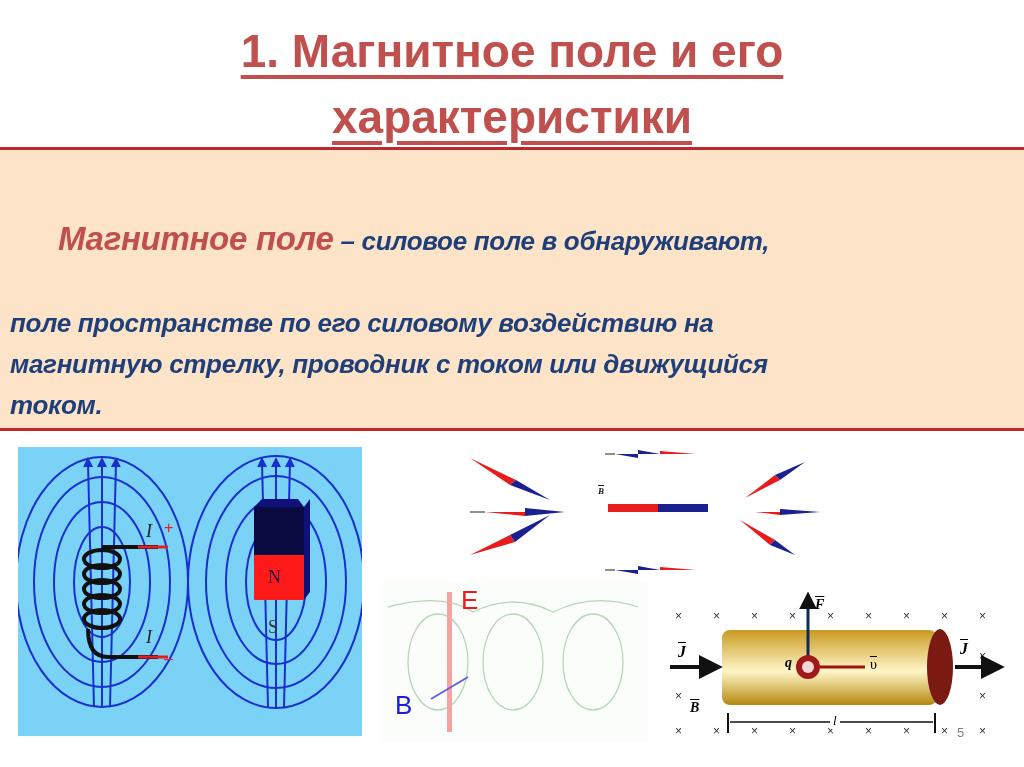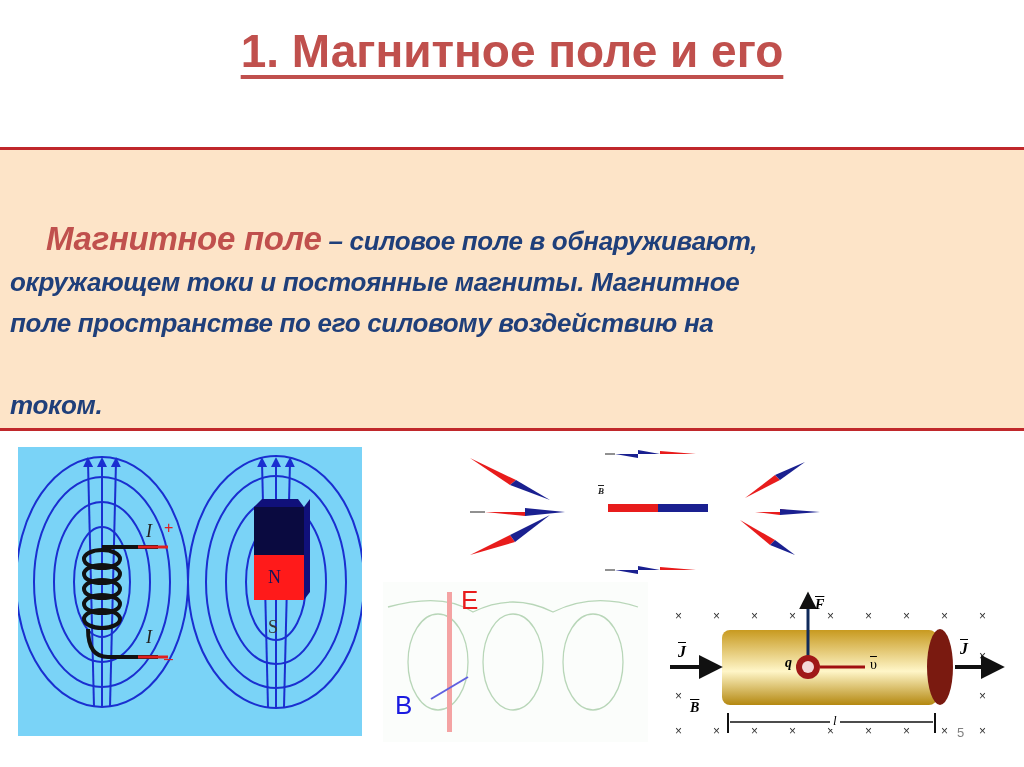--- a/index.html
+++ b/index.html
@@ -1,41 +1,42 @@
 <!DOCTYPE html>
 <html><head>
 <meta charset="utf-8">
 <style>
   html, body { margin:0; padding:0; }
   body { width:1024px; height:767px; background:#ffffff; position:relative; overflow:hidden; font-family:"Liberation Sans", sans-serif; }
   .title { position:absolute; left:0; top:0; width:1024px; text-align:center; color:#c0504d; font-family:"Liberation Sans", sans-serif; font-weight:bold; font-size:46px; line-height:66px; padding-top:18px; }
   .title span { text-decoration:underline; text-decoration-thickness:4px; text-underline-offset:8px; display:inline-block; }
   .defbox { position:absolute; left:0; top:147px; width:1024px; height:284px; background:#fde4c8; border-top:3px solid #c0282b; border-bottom:3px solid #c0282b; box-sizing:border-box; overflow:hidden; }
   .deftext { position:absolute; left:10px; top:68px; width:1030px; font-style:italic; font-weight:bold; color:#1f3f7a; font-size:26px; line-height:41px; letter-spacing:-0.3px; white-space:nowrap; }
-  .term { color:#c0504d; font-size:33px; font-weight:bold; font-style:italic; margin-left:36px; }
+  .term { color:#c0504d; font-size:33px; font-weight:bold; font-style:italic; margin-left:48px; }
   .fig { position:absolute; }
   .fig1 { left:18px; top:447px; width:344px; height:289px; background:#7ad3f7; }
   .fig2 { left:470px; top:450px; width:350px; height:130px; }
   .fig3 { left:383px; top:582px; width:265px; height:160px; background:#fbfdfb; }
   .fig4 { left:660px; top:585px; width:345px; height:160px; }
   .pagenum { position:absolute; left:957px; top:725px; color:#808080; font-size:13px; }
 </style>
 </head>
 <body>
 
 <div class="title">
   <span>1. Магнитное поле и его</span><br>
+  <span>характеристики</span>
 </div>
 
 <div class="defbox">
   <div class="deftext">
     <span class="term">Магнитное поле</span><span> – силовое поле в обнаруживают,</span><br>
-    <span>окружающем токи и постоянные магниты. Магнитное</span><br>
+    <br>
     <span>поле пространстве по его силовому воздействию на</span><br>
-    <br>
+    <span>магнитную стрелку, проводник с током или движущийся</span><br>
     <span>током.</span>
   </div>
 </div>
 
 <div class="fig fig1">
   <svg width="344" height="289" viewBox="0 0 344 289">
     <defs>
       <marker id="arr" viewBox="0 0 10 10" refX="5" refY="5" markerWidth="5" markerHeight="5" orient="auto">
           <path d="M0,0 L10,5 L0,10 z" fill="#1a2fd0"></path>
         </marker>

